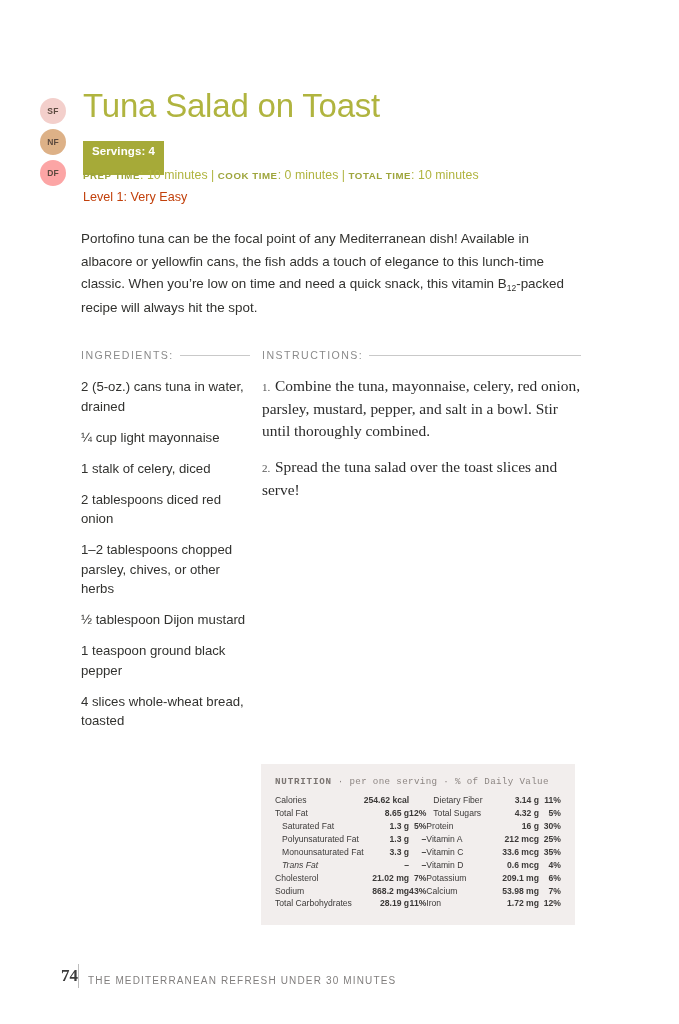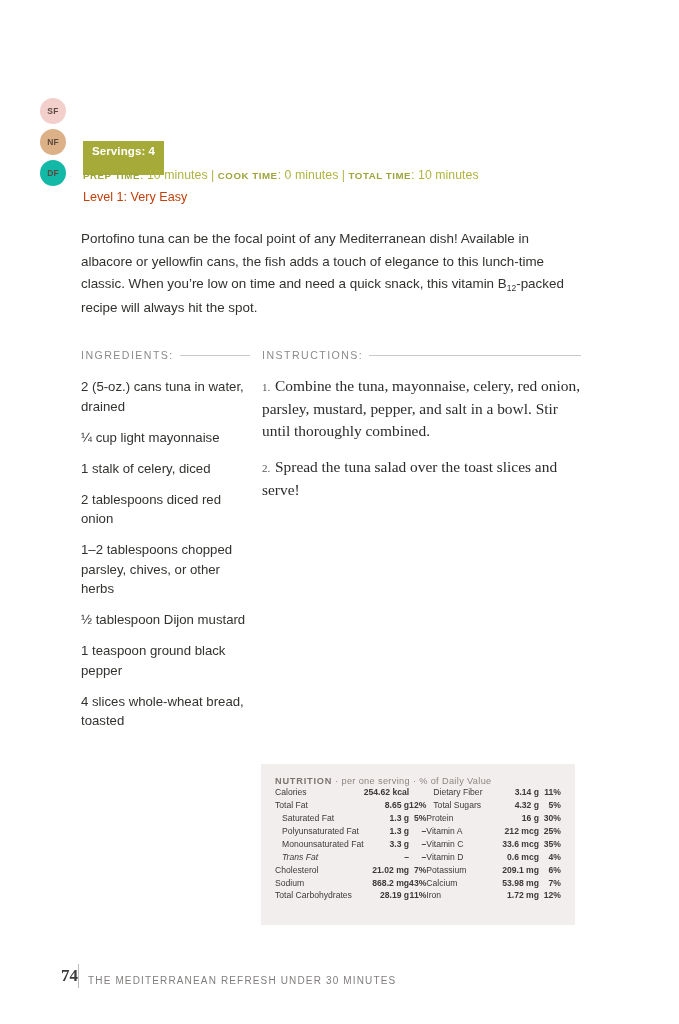--- a/index.html
+++ b/index.html
@@ -178,21 +178,22 @@
     width: 314px;
     height: 161px;
     background: #f2eeed;
     box-sizing: border-box;
     padding: 12px 14px 10px 14px;
   }
   .nut-head {
     font-size: 9.2px;
     color: #8d8683;
     letter-spacing: .35px;
-    margin-bottom: 0;
+    margin-bottom: 7px;
+    font-family: Liberation Mono, monospace;
   }
   .nut-head b {
     font-weight: bold;
     letter-spacing: .8px;
     color: #7a7471;
   }
   .nut-cols {
     display: flex;
   }
   .nut-col {
@@ -244,23 +245,24 @@
   }
 </style>
 </head>
 <body>
 
 <div class="page">
 
   <div class="badges">
       <div class="badge sf" style="background: rgb(243, 207, 203);">SF</div>
       <div class="badge nf" style="background: rgb(221, 177, 135);">NF</div>
-      <div class="badge df" style="background: #14b8a6;">DF</div>
+      <div class="badge df" style="background: #fca5a5;">DF</div>
     </div>
 
+  <div class="title">Tuna Salad on Toast</div>
 
   <div class="servings">Servings: 4</div>
 
   <div class="times"><b>PREP TIME</b><span>: 10 minutes</span><span> | </span><b>COOK TIME</b><span>: 0 minutes</span><span> | </span><b>TOTAL TIME</b><span>: 10 minutes</span></div>
 
   <div class="level">Level 1: Very Easy</div>
 
   <div class="desc">
     <span>Portofino tuna can be the focal point of any Mediterranean dish! Available in albacore or yellowfin cans, the fish adds a touch of elegance to this lunch-time classic. When you’re low on time and need a quick snack, this vitamin B</span><sub>12</sub><span>-packed recipe will always hit the spot.</span>
   </div>

